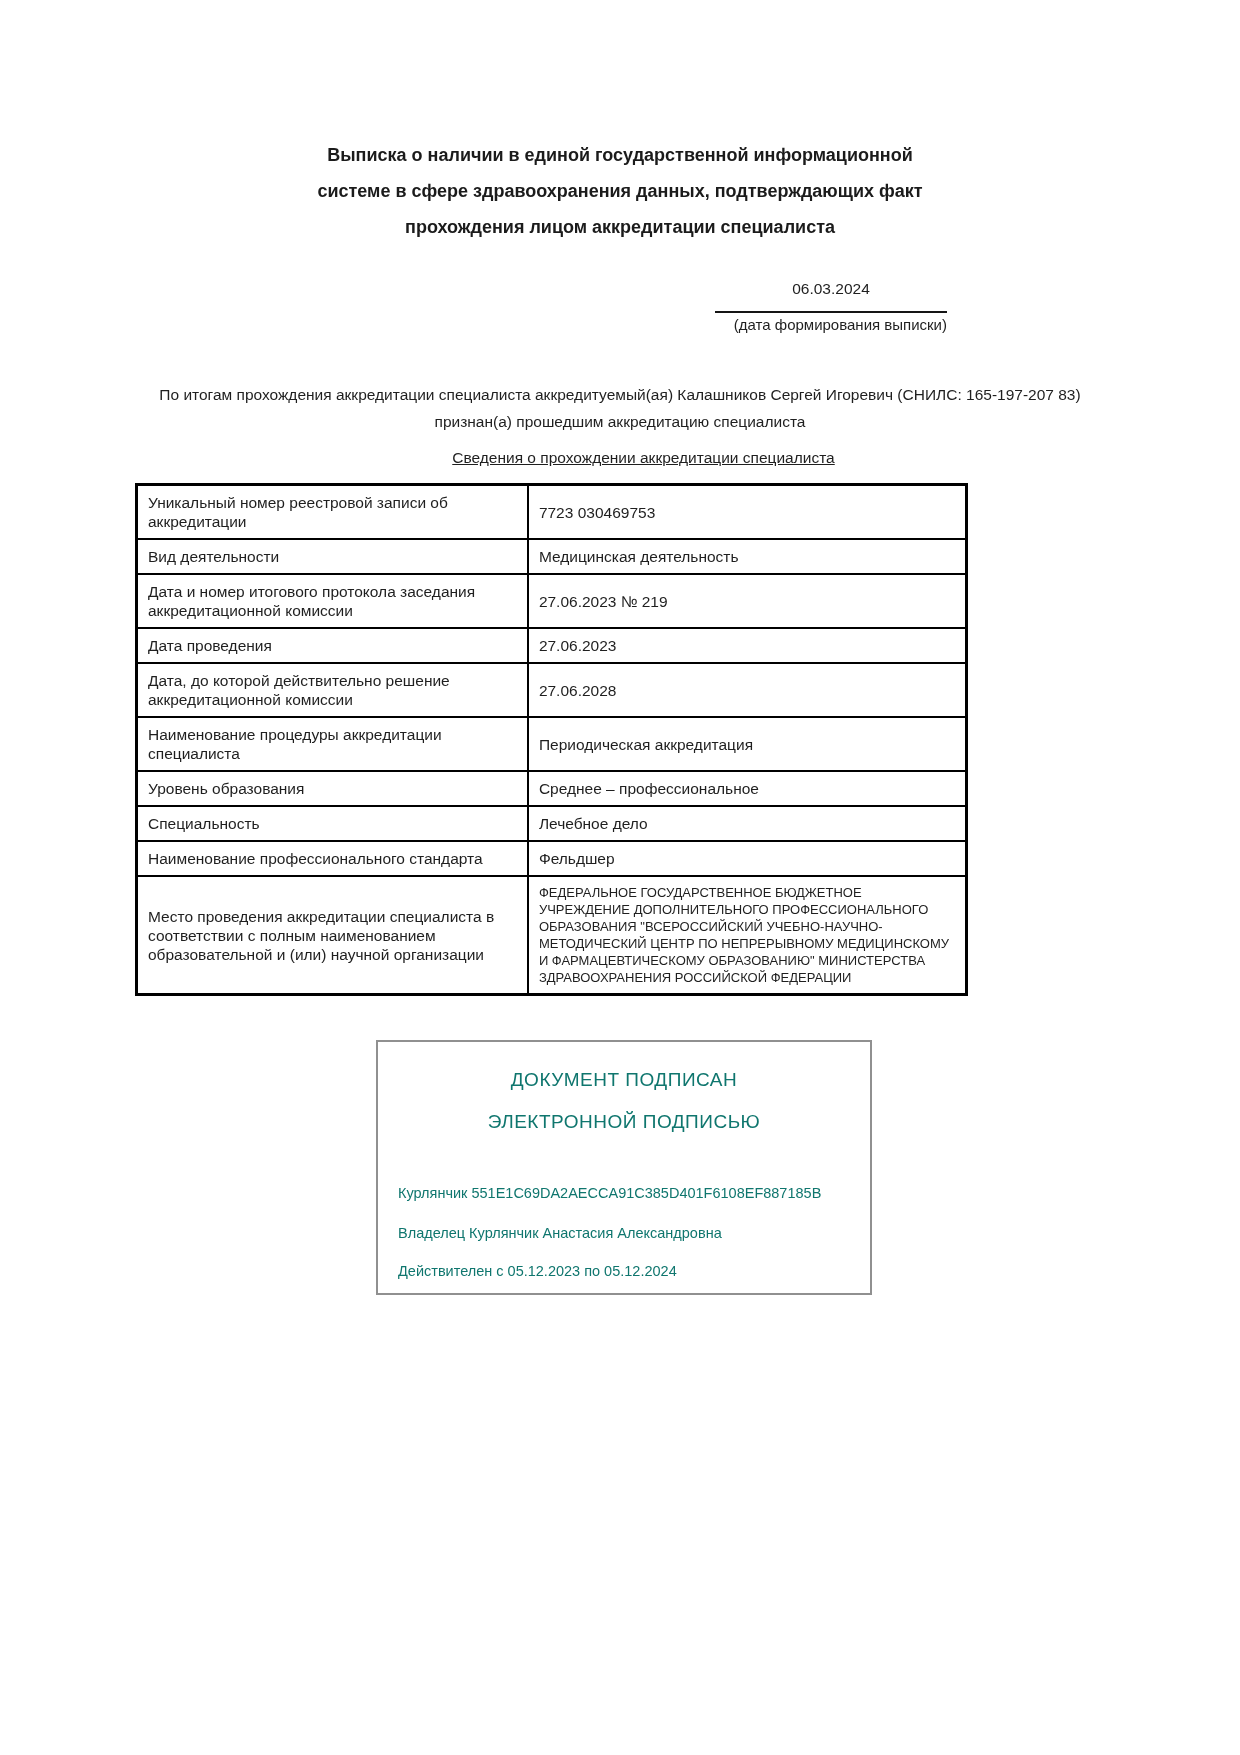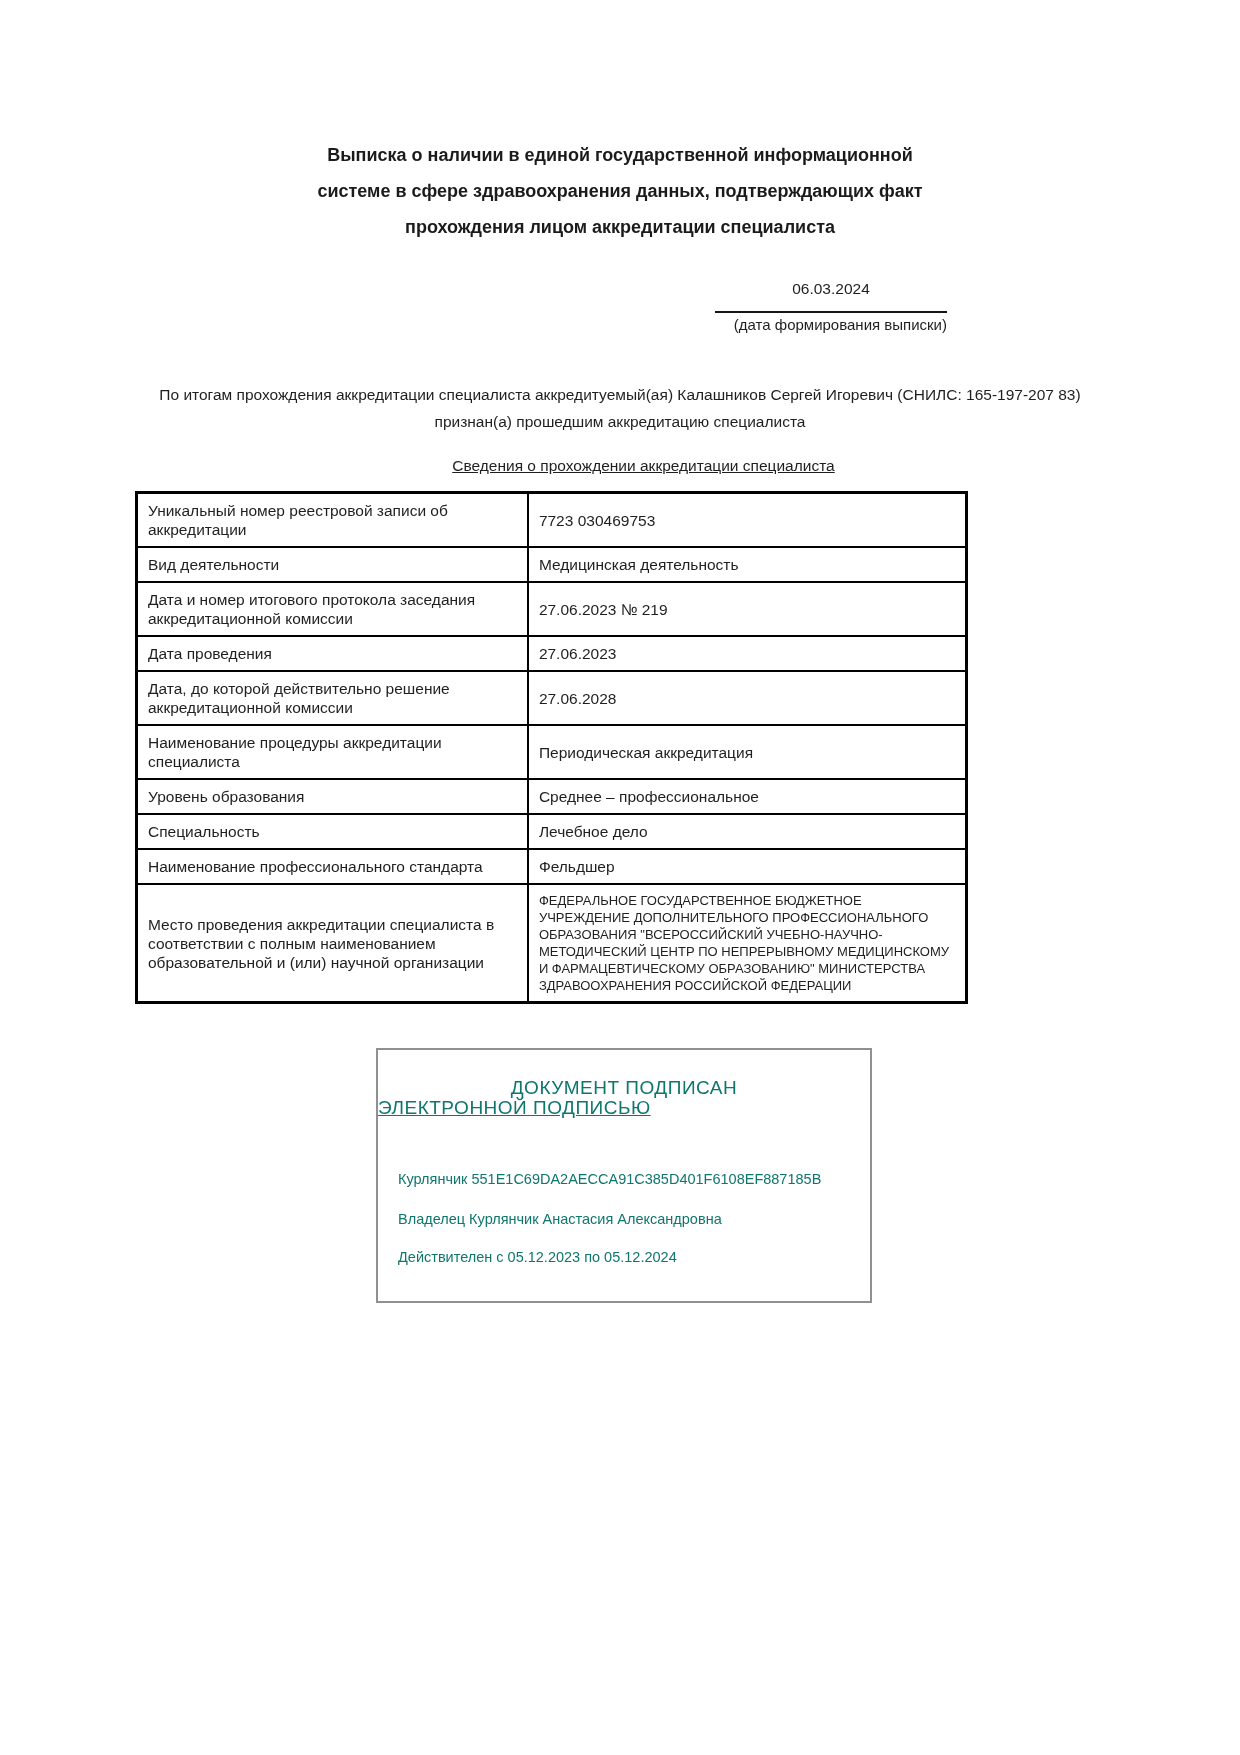--- a/index.html
+++ b/index.html
@@ -49,21 +49,21 @@
   }
 
   .summary {
     margin: 47px 70px 0 70px;
     text-align: center;
     font-size: 15.5px;
     line-height: 27px;
   }
 
   .section-heading {
-    margin-top: 22px;
+    margin-top: 14px;
     text-align: center;
     font-size: 15.5px;
     text-decoration: underline;
     padding-left: 47px;
   }
 
   .registry-heading {
     margin-top: 27px;
     text-align: center;
     font-size: 17px;
@@ -101,25 +101,25 @@
     color: #0f766e;
   }
   .sig-line-1 {
     margin-top: 28px;
     text-align: center;
     font-size: 19px;
     line-height: 20px;
     letter-spacing: 0.5px;
   }
   .sig-line-2 {
-    text-align: left;
+    margin-top: 22px;
+    text-align: center;
     font-size: 19px;
     line-height: 20px;
     letter-spacing: 0.5px;
-    text-decoration: underline;
   }
   .sig-details {
     margin: 52px 16px 0 20px;
     font-size: 14.5px;
   }
   .sig-details > div { line-height: 18px; }
   .sig-owner { margin-top: 22px; }
   .sig-validity { margin-top: 20px; }
 </style>
 </head>

